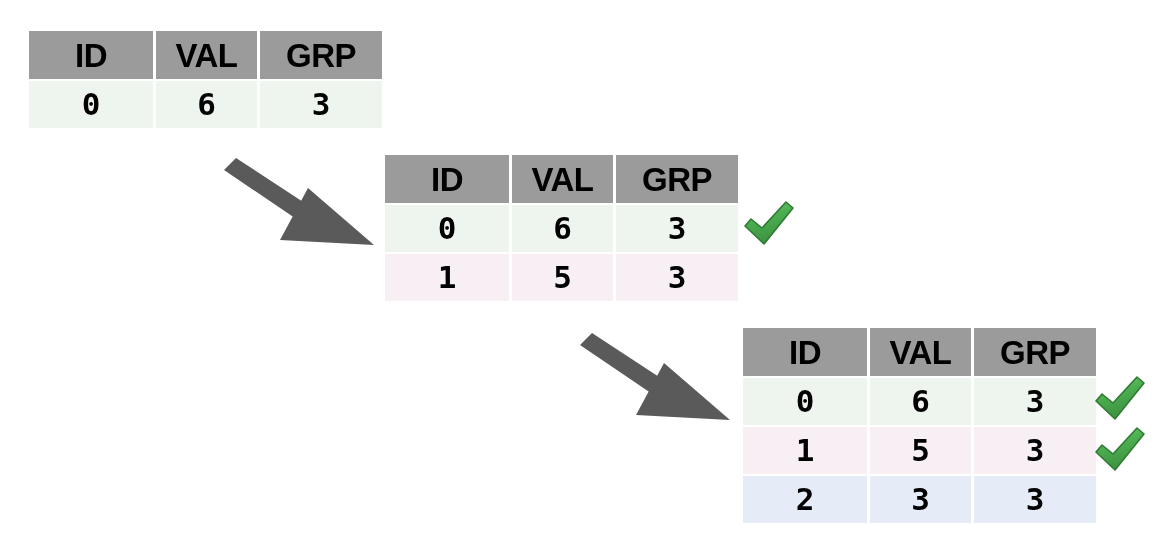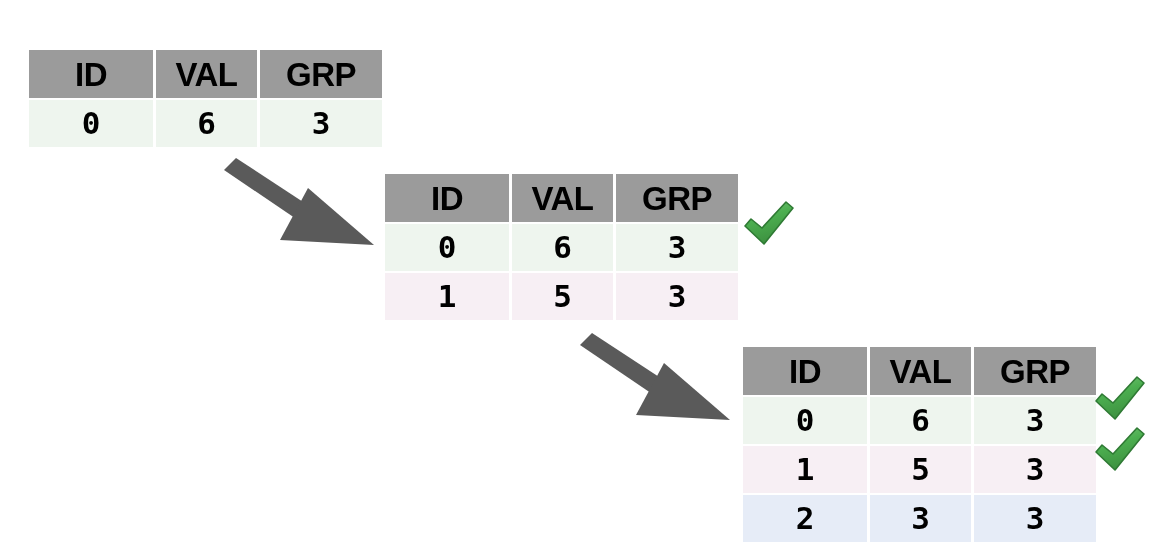--- a/index.html
+++ b/index.html
@@ -18,21 +18,20 @@
     width: 1164px;
     height: 558px;
   }
 
   
   .tbl {
     position: absolute;
     border-collapse: separate;
     border-spacing: 3px 2px;
     table-layout: fixed;
-    margin-top: 19px;
   }
   .tbl th, .tbl td {
     padding: 0;
     margin: 0;
     text-align: center;
     vertical-align: middle;
     font-family: "DejaVu Sans Mono", monospace;
     font-weight: bold;
     color: #000000;
     line-height: 1;

